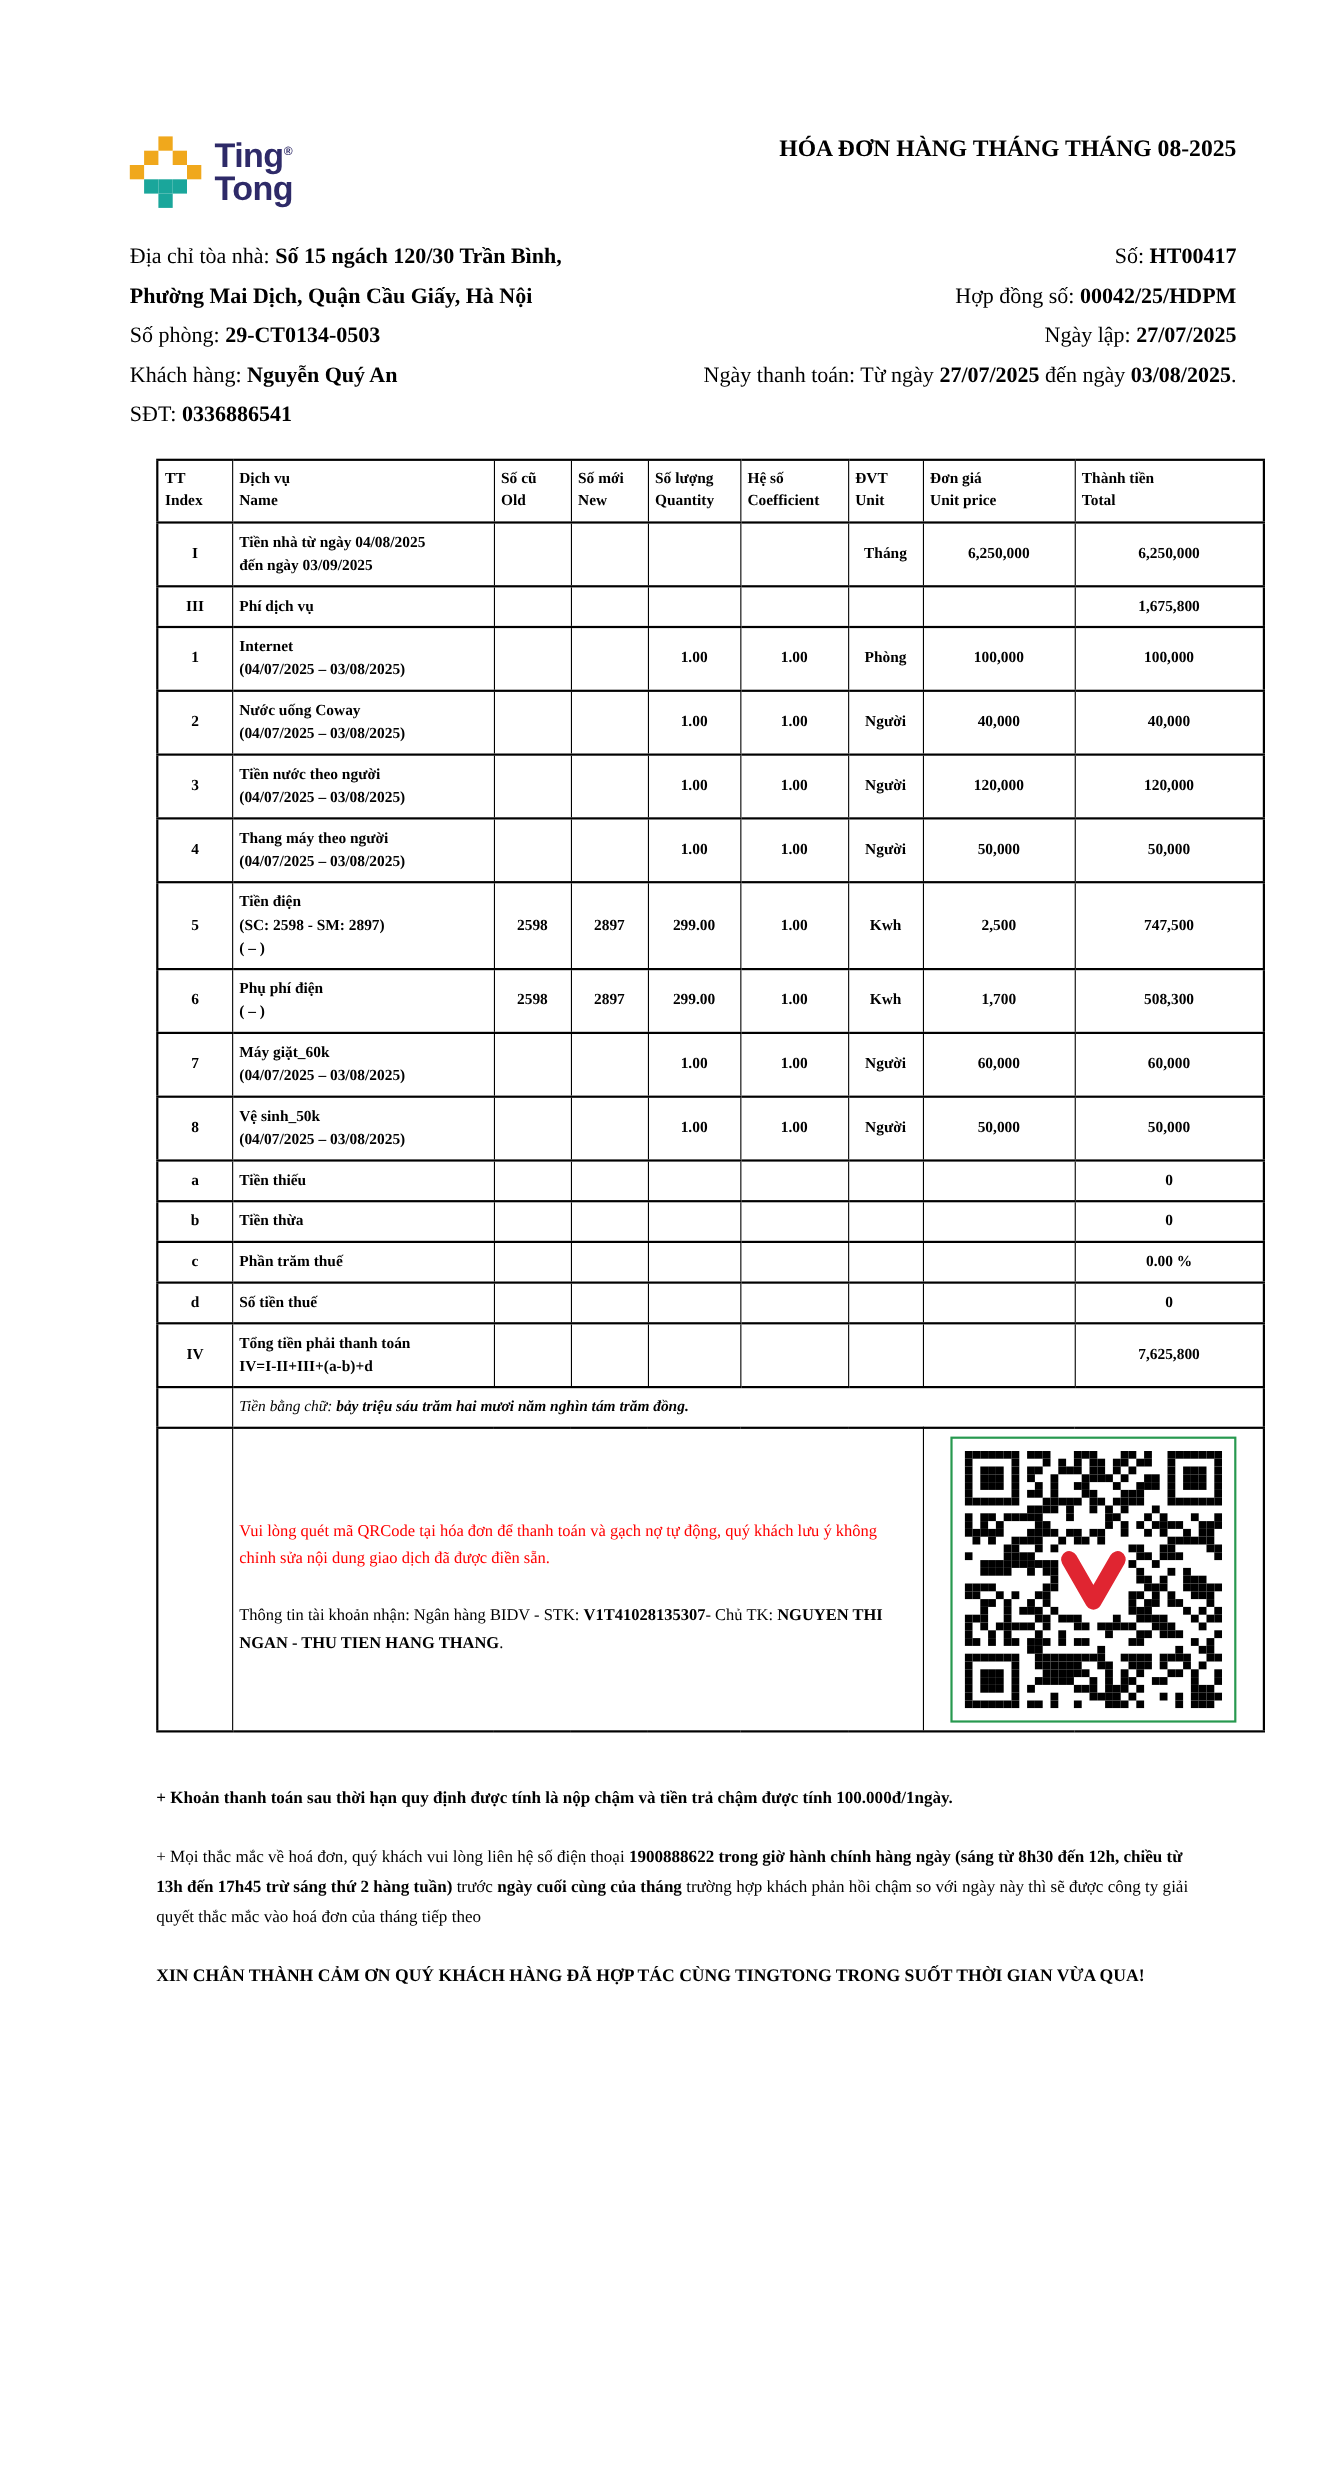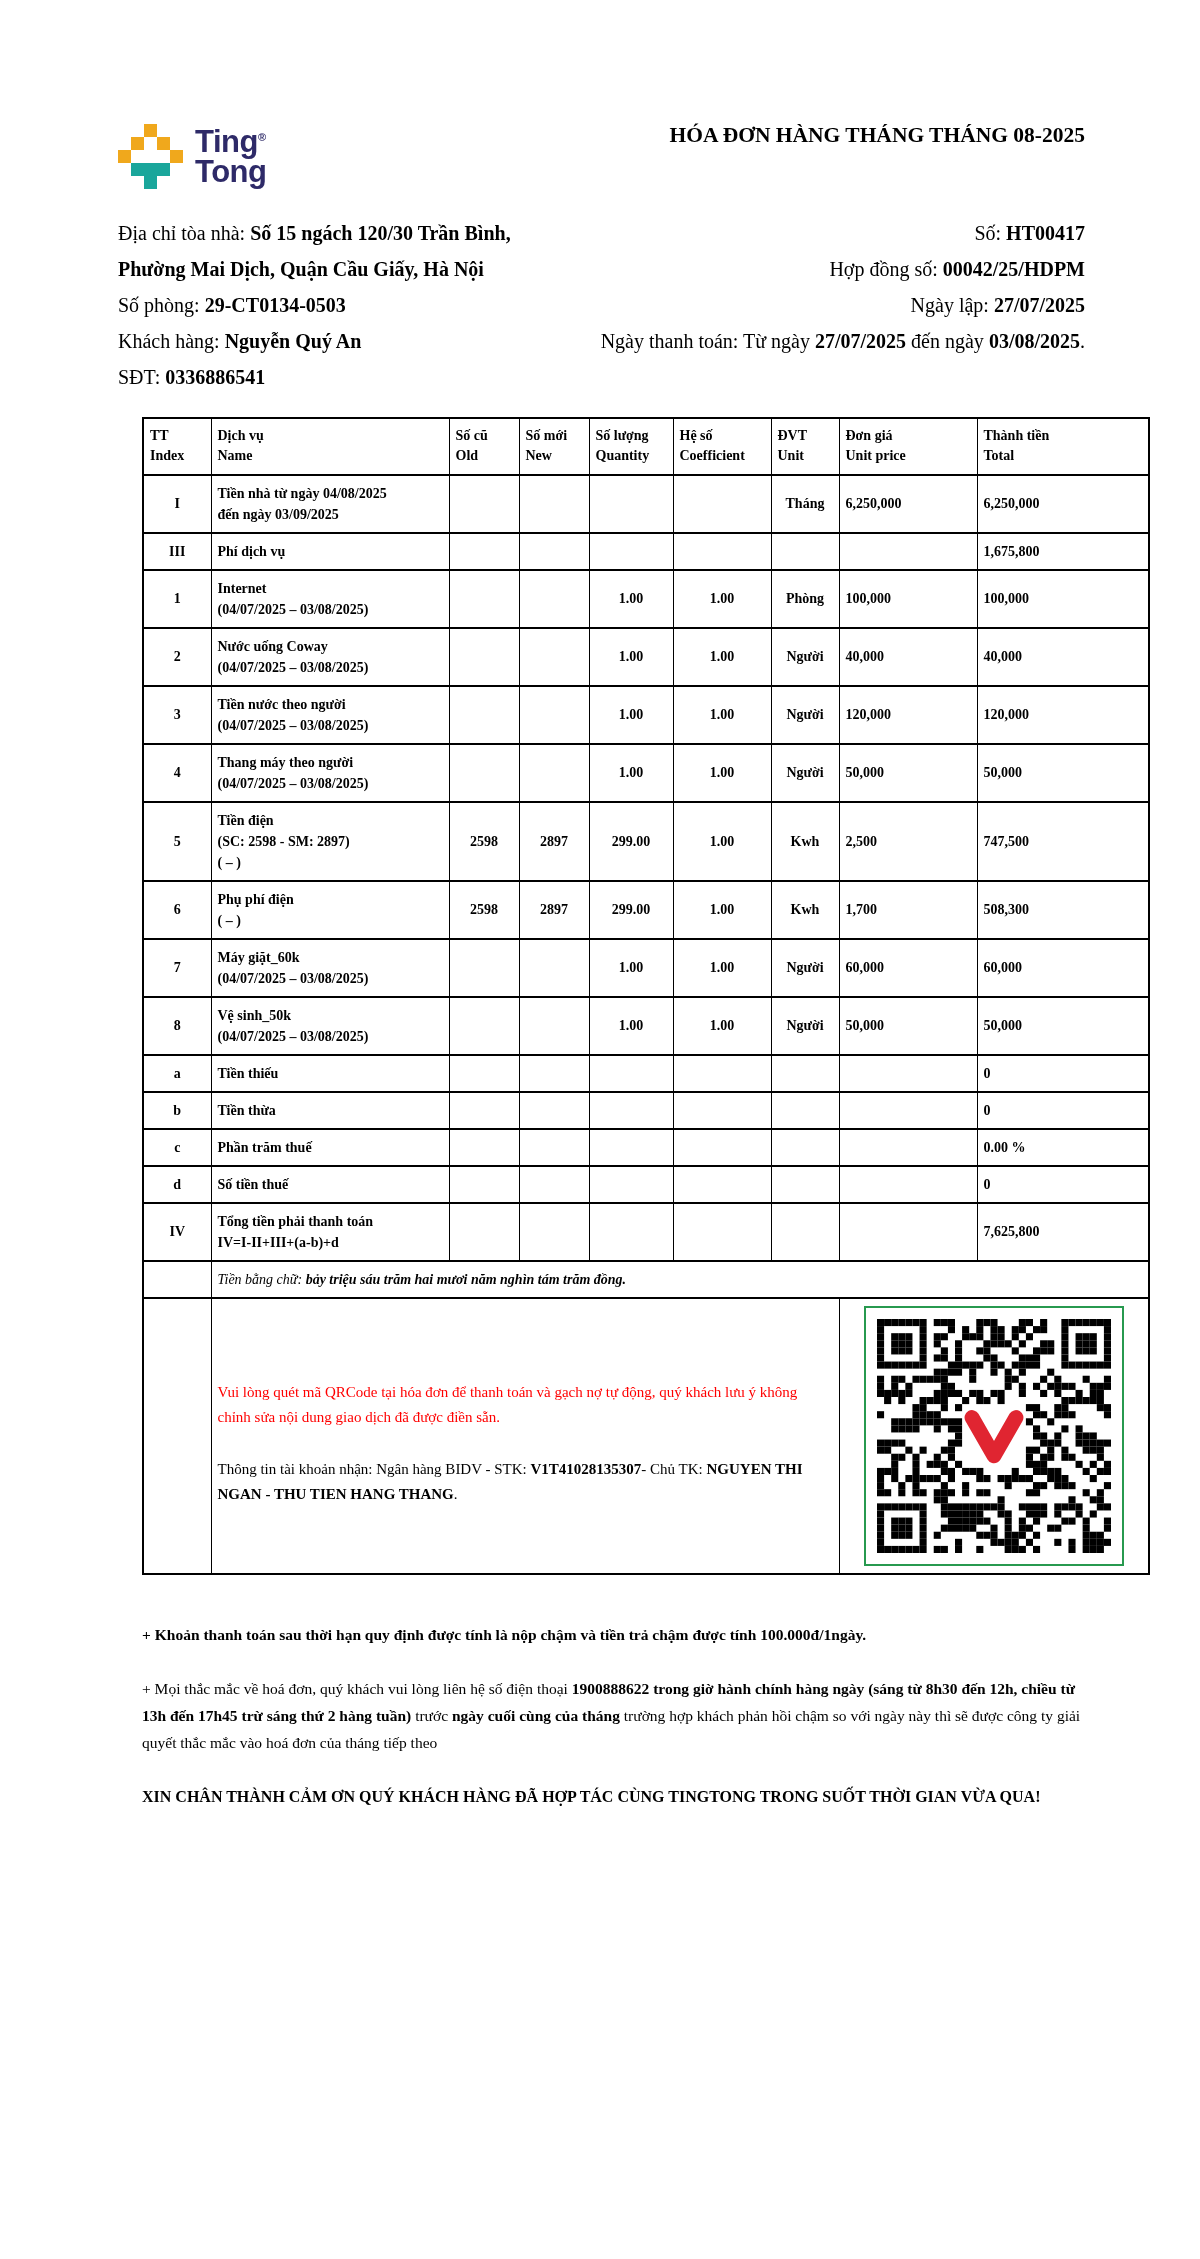--- a/index.html
+++ b/index.html
@@ -1,17 +1,17 @@
 <!DOCTYPE html>
 <html><head>
 <meta charset="utf-8">
 <style>
   html,body{margin:0;padding:0;background:#ffffff;}
   body{font-family:"Liberation Serif","DejaVu Serif",serif;color:#000;}
-  .page{width:1200px;min-height:2259px;box-sizing:border-box;padding:110px 115px 40px 118px;background:#fff;}
+  .page{width:1200px;min-height:2259px;box-sizing:border-box;padding:110px 76px 40px 118px;background:#fff;}
 
   
   .hdr{display:flex;justify-content:space-between;align-items:flex-start;}
   .logo{display:flex;align-items:center;gap:12px;margin-top:14px;}
   .logo-grid{display:grid;grid-template-columns:repeat(5,13px);grid-template-rows:repeat(5,13px);}
   .logo-grid .c{width:13px;height:13px;}
   .logo-word{font-family:"Liberation Sans","DejaVu Sans",sans-serif;font-weight:bold;
              font-size:31px;line-height:.95;letter-spacing:-.5px;}
   .logo-word sup{font-size:11px;font-weight:bold;vertical-align:super;}
   .doc-title{font-size:21.5px;font-weight:bold;text-align:right;max-width:505px;line-height:1.4;margin:10px 0 0 0;}
@@ -26,21 +26,21 @@
   
   table.inv{border-collapse:collapse;table-layout:fixed;width:1008px;margin:22px 0 0 24px;
             font-size:14px;font-weight:bold;}
   table.inv td,table.inv th{border:1px solid #000;border-top-width:2px;border-bottom-width:2px;
             vertical-align:middle;padding:7px 6px;box-sizing:border-box;}
   table.inv{border:2px solid #000;}
   th{white-space:pre-line;text-align:left;font-weight:bold;line-height:1.45;padding:6px 2px;}
   td{line-height:1.5;}
   .col-index{width:68px;} .col-name{width:238px;} .col-old{width:70px;} .col-new{width:70px;}
   .col-qty{width:84px;} .col-coef{width:98px;} .col-unit{width:68px;} .col-price{width:138px;} .col-total{width:172px;}
-  td.t-c{text-align:center;} td.t-r{text-align:left;padding-right:10px;}
+  td.t-c{text-align:center;} td.t-r{text-align:center;padding-right:10px;}
   td.t-name{text-align:left;padding-left:12px;white-space:pre-line;}
   tr.words-row td{font-weight:normal;}
   .words-cell{font-style:italic;padding-left:14px;}
   .words-cell .b{font-style:italic;}
   
   .qrtxt-cell{font-weight:normal;padding:18px 40px 18px 10px;}
   .qr-red{color:#ff0000;margin:16px 0 26px 0;line-height:1.7;font-size:15px;}
   .qr-acct{margin:0;line-height:1.7;font-size:15px;}
   .qr-cell{padding:10px 0;text-align:center;}
   .qr-frame{display:inline-block;border:2px solid #27994f;padding:11px;background:#fff;line-height:0;}

